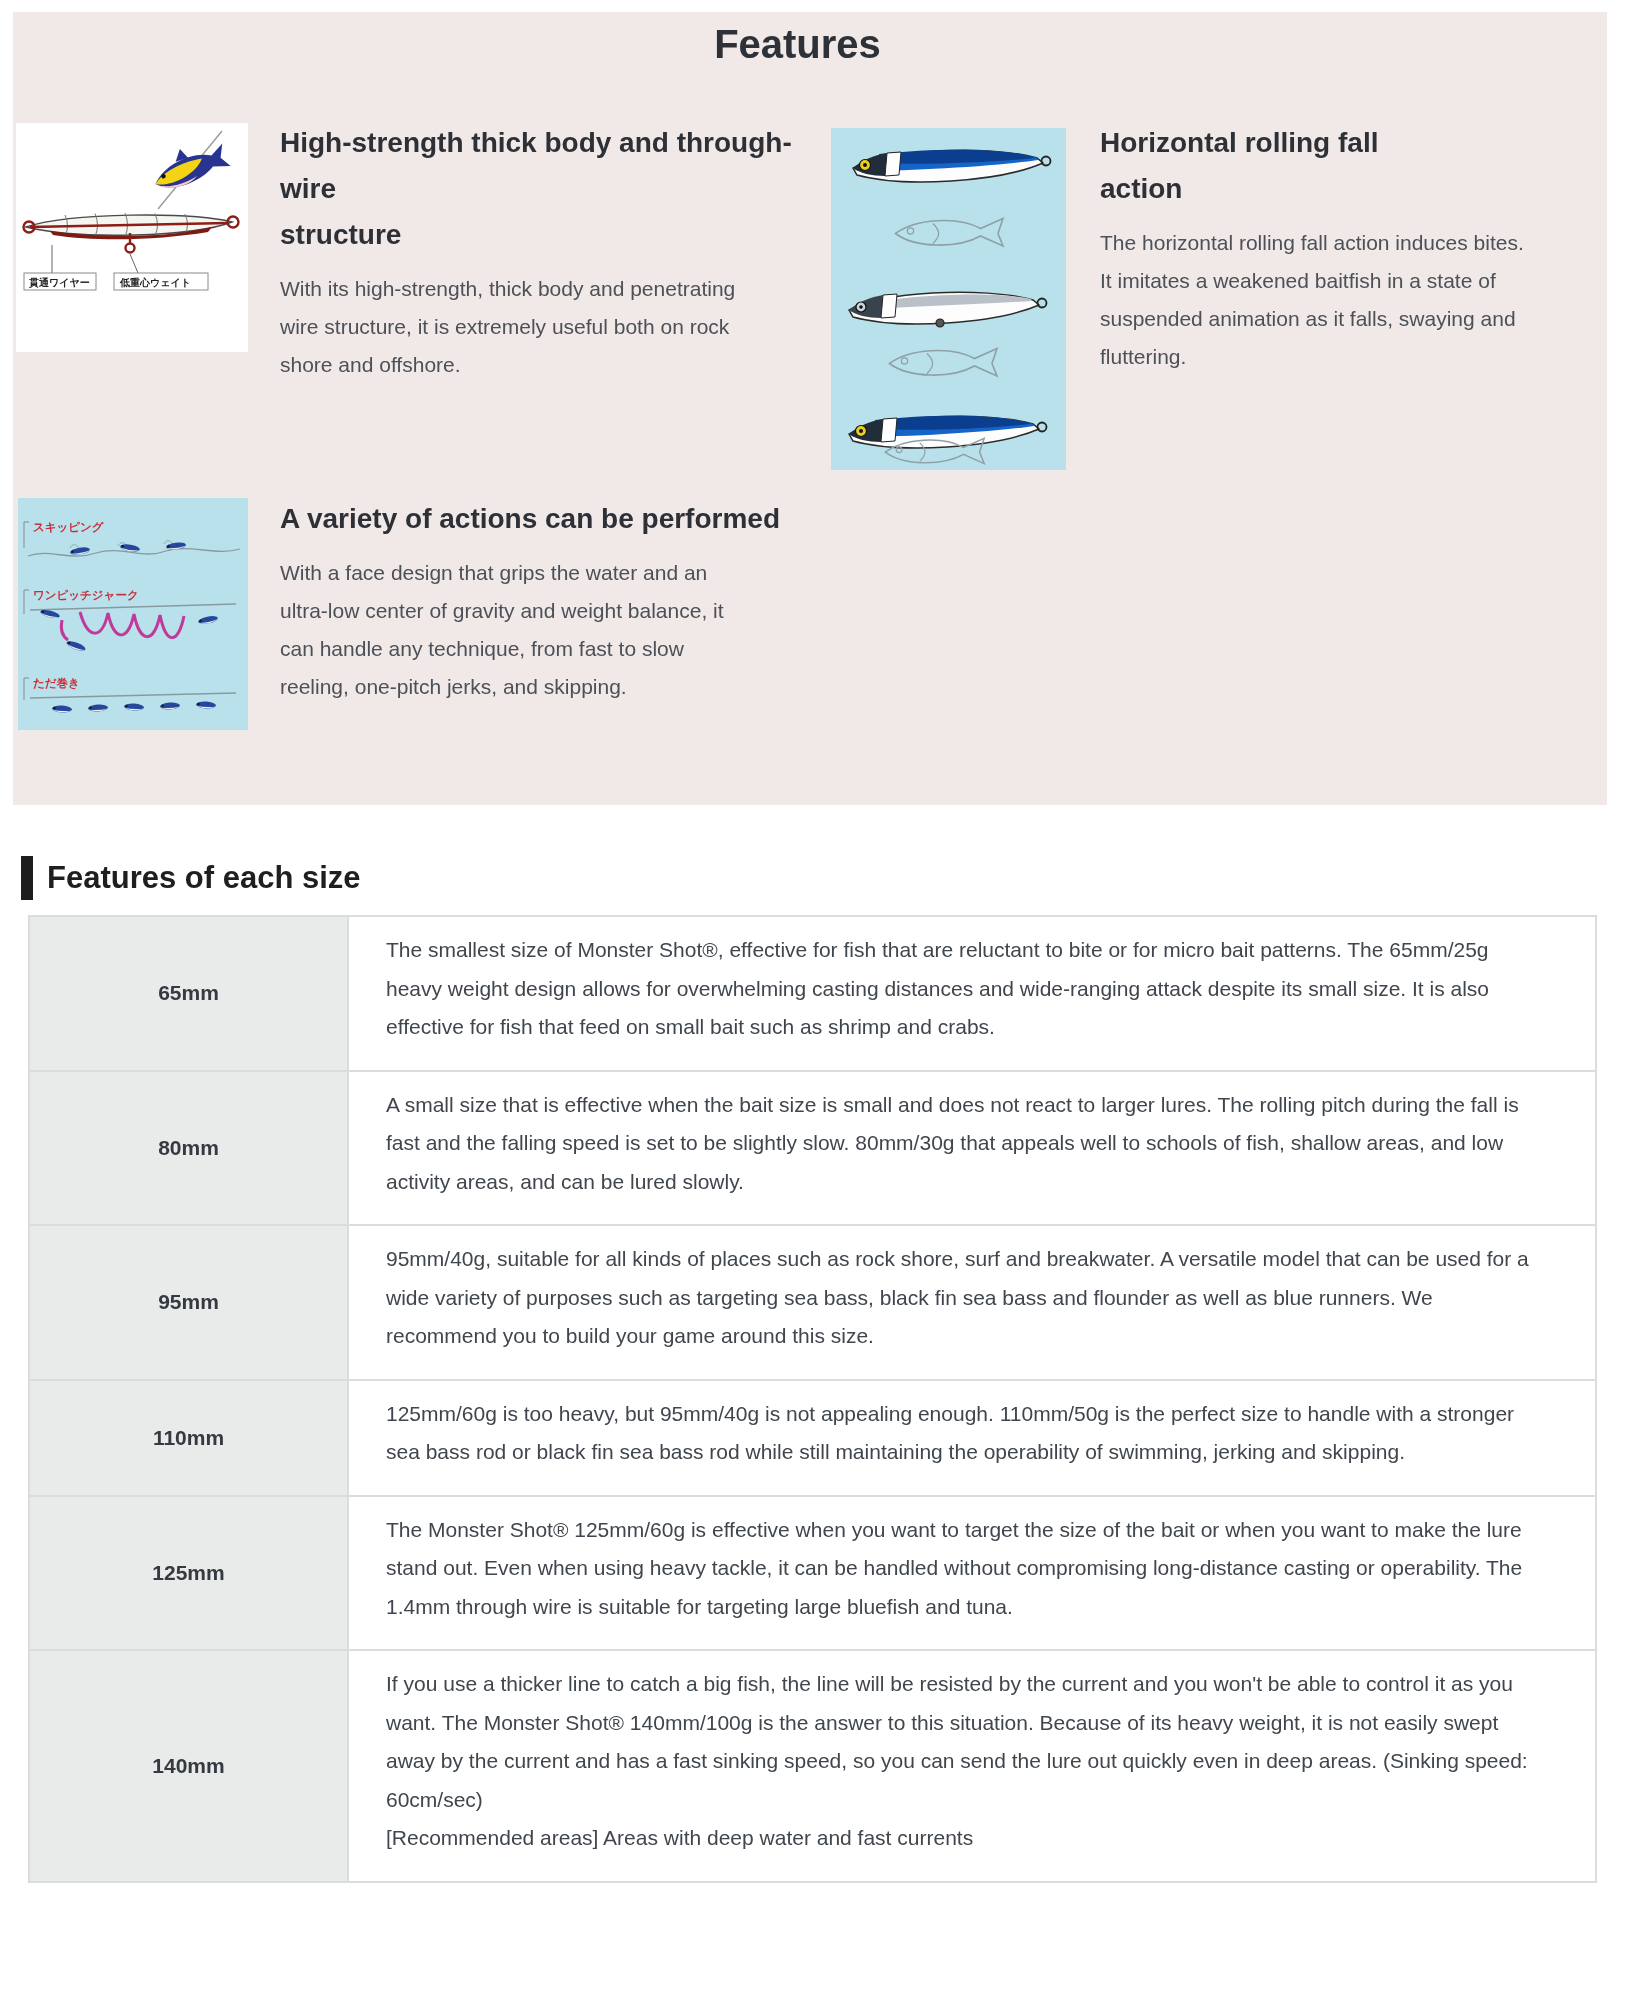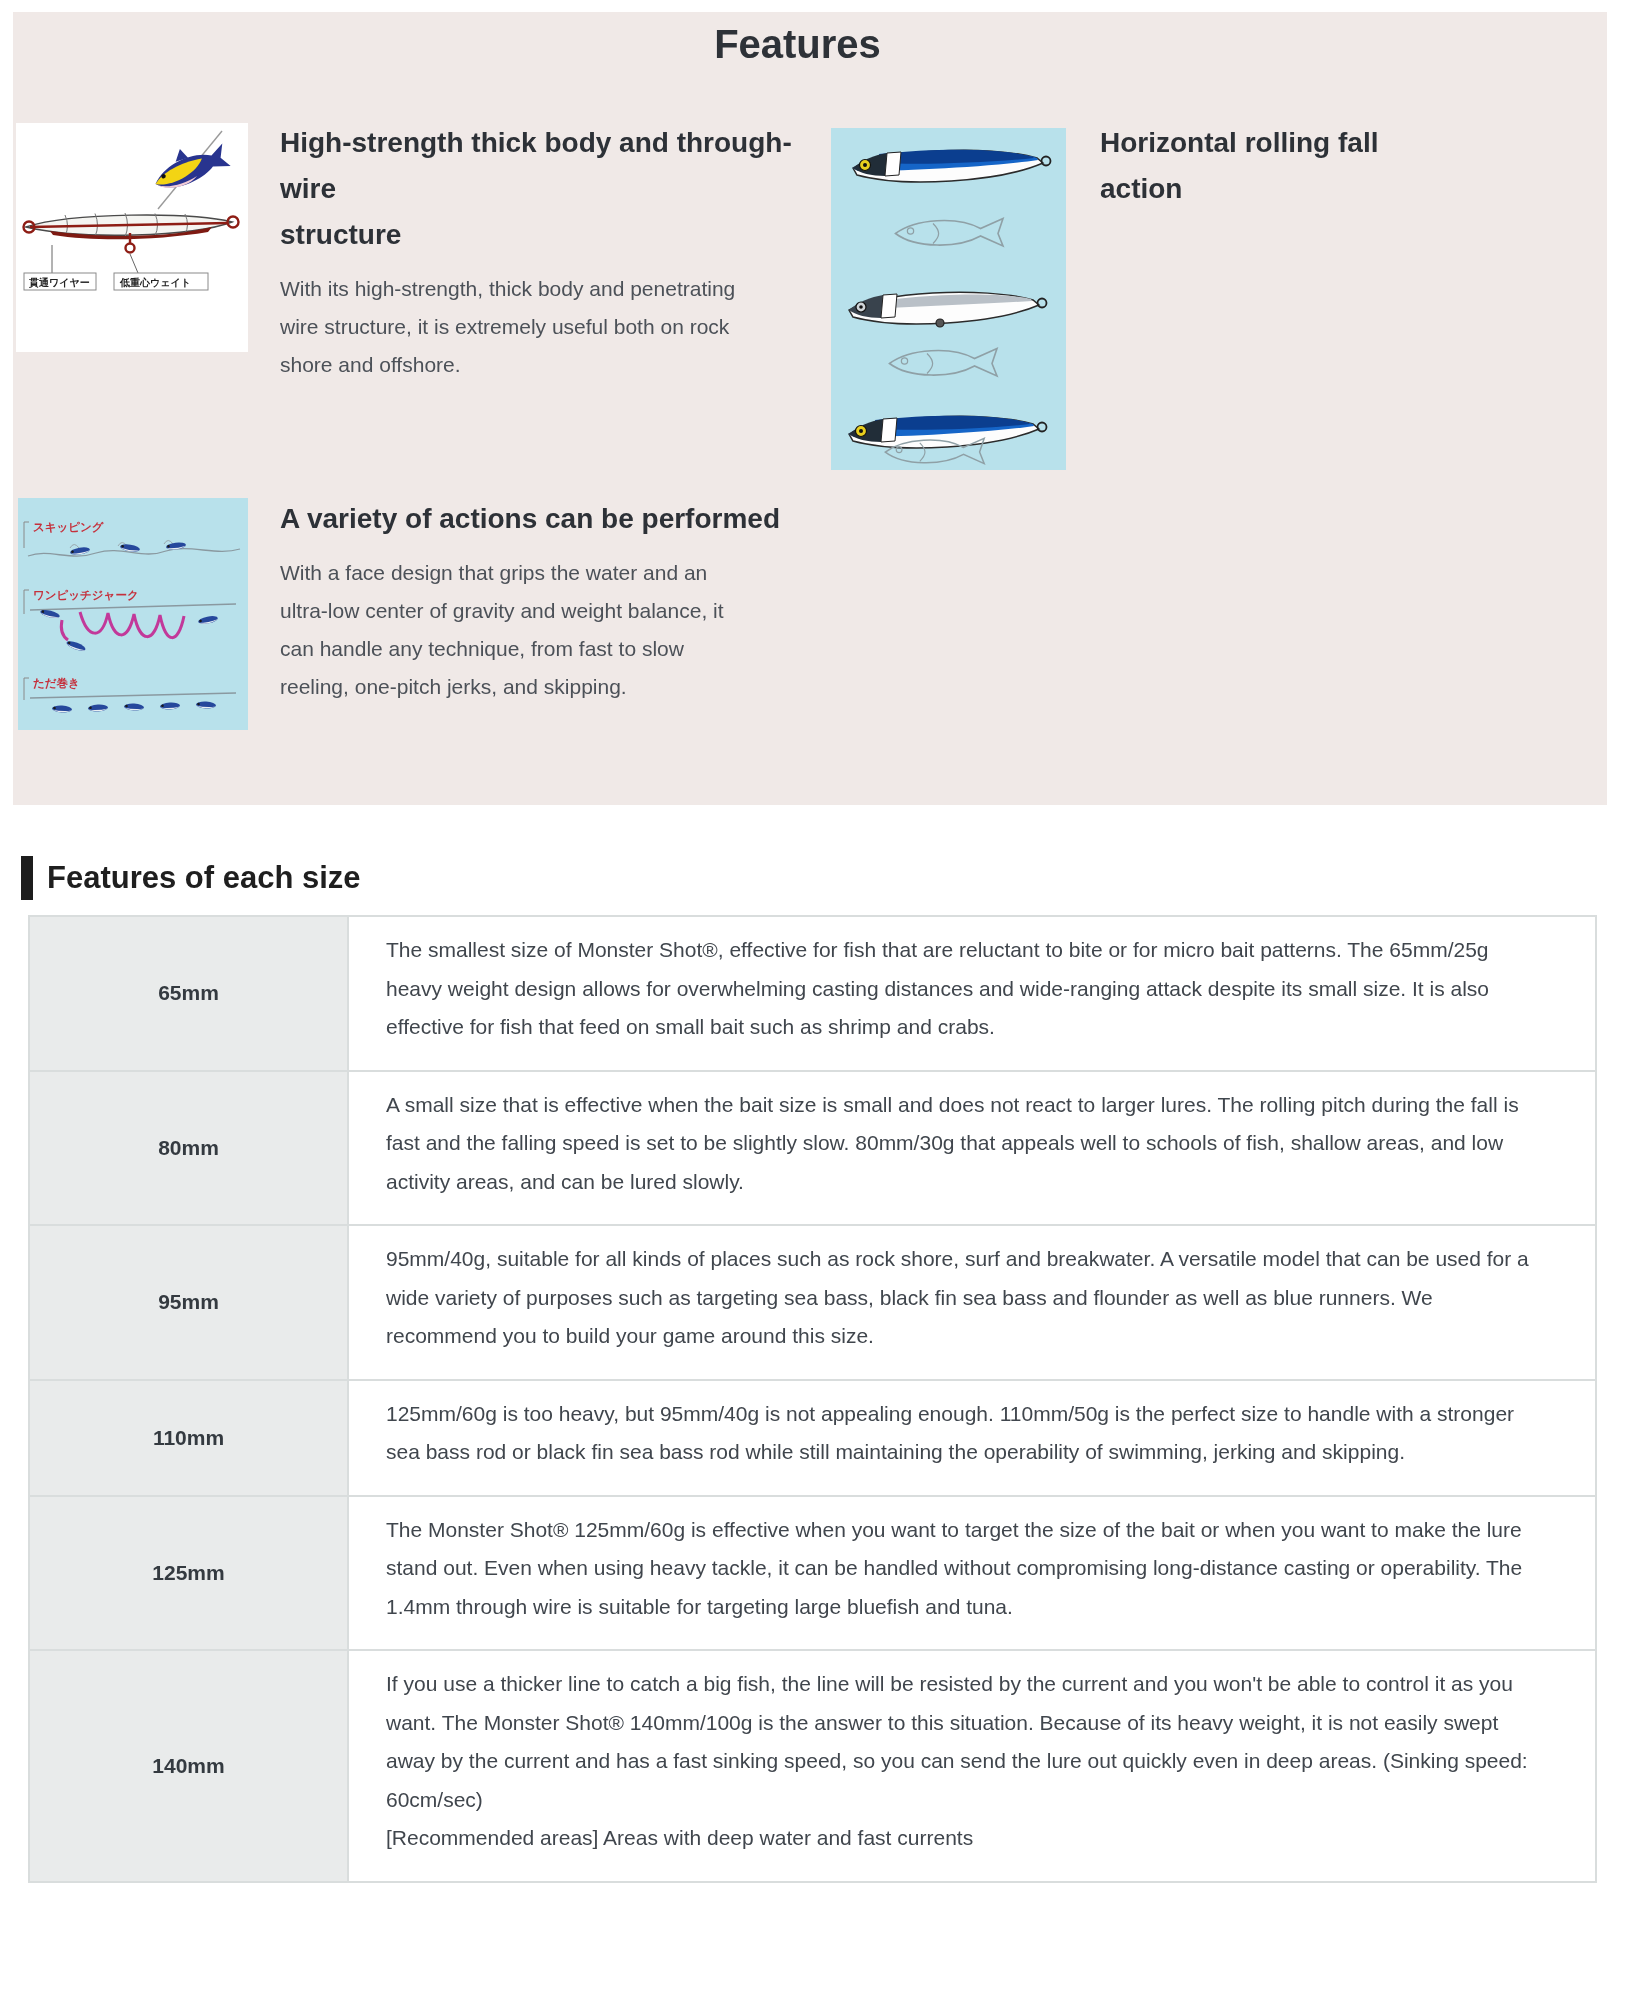--- a/index.html
+++ b/index.html
@@ -128,20 +128,24 @@
       <use href="#silverlure" transform="translate(14,158)"></use>
       <use href="#fishout" transform="translate(56,218) scale(1.25)"></use>
       <use href="#bluelure" transform="translate(14,282)"></use>
       <use href="#fishout" transform="translate(52,308) scale(1.15)"></use>
     </svg>
   </div>
 
   <div class="card-text" id="txt2">
     <div class="card-title">Horizontal rolling fall
 action</div>
+    <div class="card-body">The horizontal rolling fall action induces bites.
+It imitates a weakened baitfish in a state of
+suspended animation as it falls, swaying and
+fluttering.</div>
   </div>
 
   <div class="card-img" id="img3">
     <svg width="230" height="232" viewBox="0 0 230 232">
       <rect x="0" y="0" width="230" height="232" fill="#b8e1eb"></rect>
       <defs>
         <g id="ml">
           <ellipse cx="0" cy="0" rx="10" ry="3.4" fill="#26489c"></ellipse>
           <path d="M-10,1 Q0,5.5 10,1 Q0,3 -10,1 Z" fill="#e8eef2"></path>
           <circle cx="-7.5" cy="-0.6" r="1.3" fill="#1a1a1a"></circle>

